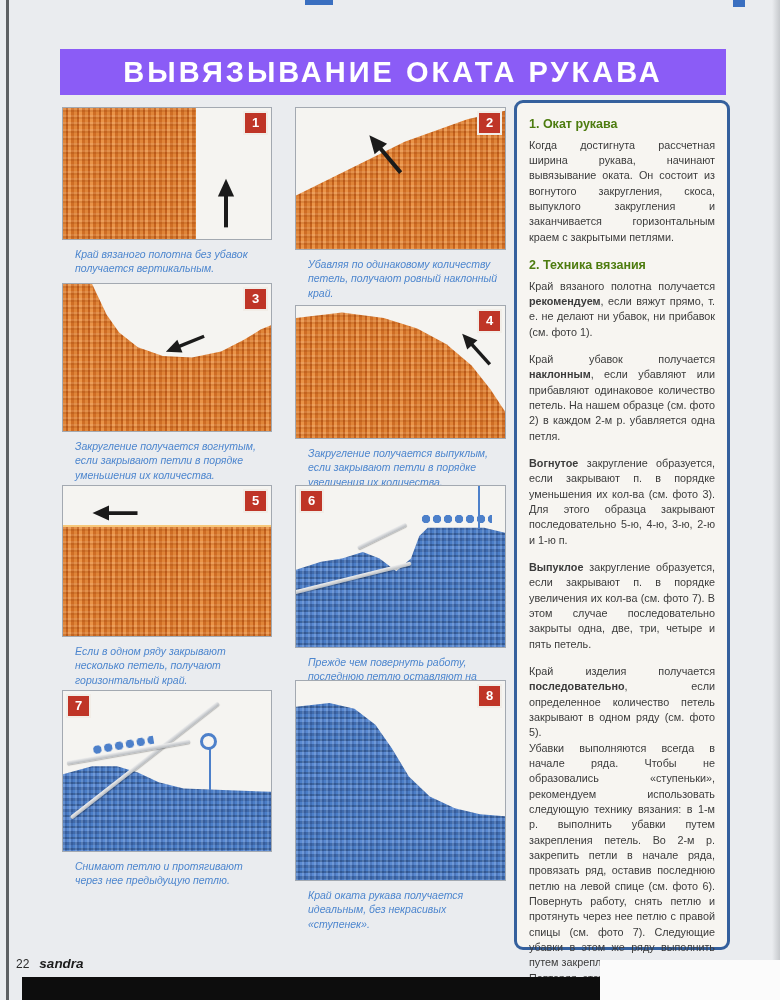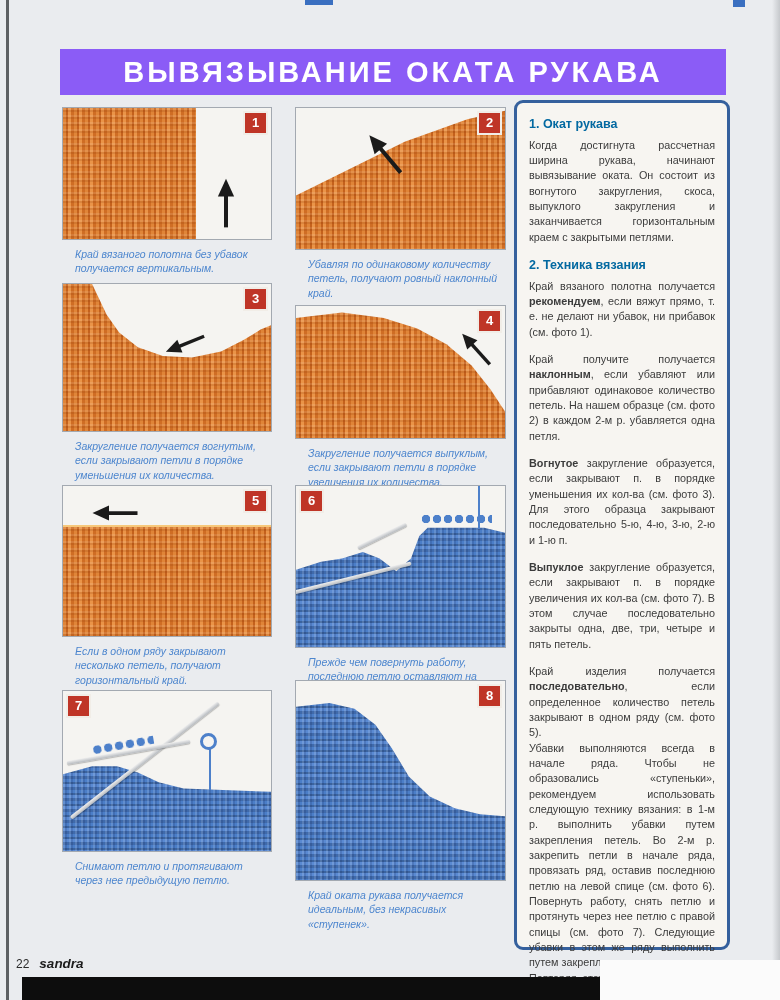--- a/index.html
+++ b/index.html
@@ -36,21 +36,21 @@
   .arrow{position:absolute;width:20px;height:52px}
   .needle{position:absolute;height:4px;border-radius:3px;background:linear-gradient(180deg,#f0f0f0,#b4b8bd);box-shadow:0 1px 1px rgba(0,0,0,.25)}
   .loops{position:absolute;height:12px;background-image:radial-gradient(circle at 5px 6px,#4d80ca 4px,rgba(0,0,0,0) 4.5px);background-size:11px 12px;background-repeat:repeat-x}
   .strand{position:absolute;width:2px;background:#4d80ca}
   .bloop{position:absolute;width:11px;height:11px;border:3px solid #4d80ca;border-radius:50%}
 
   
   .textbox{position:absolute;left:514px;top:100px;width:216px;height:850px;box-sizing:border-box;
       background:#f7f5f1;border:3px solid #35609d;border-radius:9px;padding:13px 12px 10px;
       font-size:10.8px;line-height:1.42;color:#3b3b3b;text-align:justify}
-  .textbox h3{font-size:12.5px;color:#0369a1;margin:0 0 4px;text-align:left}
+  .textbox h3{font-size:12.5px;color:#4d7c0f;margin:0 0 4px;text-align:left}
   .textbox h3.second{}
   .textbox p{margin:0 0 12px}
   .textbox p.tight{margin:0}
 
   
   .footer{position:absolute;left:16px;top:956px;color:#2b2b2b;font-size:12px}
   .footer .mag{font-weight:bold;font-style:italic;font-size:13.5px;margin-left:10px;color:#1d1d1d}
 </style>
 </head>
 <body>
@@ -158,21 +158,21 @@
     </div>
     <figcaption class="cap">Край оката рукава получается идеальным, без некрасивых «ступенек».</figcaption>
   </figure>
 
   <section class="textbox">
     <h3>1. Окат рукава</h3>
     <p><span>Когда достигнута рассчетная ширина рукава, начинают вывязывание оката. Он состоит из вогнутого закругления, скоса, выпуклого закругления и заканчивается горизонтальным краем с закрытыми петлями.</span></p>
 
     <h3 class="second">2. Техника вязания</h3>
     <p><span>Край вязаного полотна получается </span><b>рекомендуем</b><span>, если вяжут прямо, т. е. не делают ни убавок, ни прибавок (см. фото 1).</span></p>
-    <p><span>Край получите получается </span><b>наклонным</b><span>, если убавляют или прибавляют одинаковое количество петель. На нашем образце (см. фото 2) в каждом 2-м р. убавляется одна петля.</span></p>
+    <p><span>Край убавок получается </span><b>наклонным</b><span>, если убавляют или прибавляют одинаковое количество петель. На нашем образце (см. фото 2) в каждом 2-м р. убавляется одна петля.</span></p>
     <p><b>Вогнутое</b><span> закругление образуется, если закрывают п. в порядке уменьшения их кол-ва (см. фото 3). Для этого образца закрывают последовательно 5-ю, 4-ю, 3-ю, 2-ю и 1-ю п.</span></p>
     <p><b>Выпуклое</b><span> закругление образуется, если закрывают п. в порядке увеличения их кол-ва (см. фото 7). В этом случае последовательно закрыты одна, две, три, четыре и пять петель.</span></p>
     <p class="tight"><span>Край изделия получается </span><b>последовательно</b><span>, если определенное количество петель закрывают в одном ряду (см. фото 5).</span></p>
     <p class="tight"><span>Убавки выполняются всегда в начале ряда. Чтобы не образовались «ступеньки», рекомендуем использовать следующую технику вязания: в 1-м р. выполнить убавки путем закрепления петель. Во 2-м р. закрепить петли в начале ряда, провязать ряд, оставив последнюю петлю на левой спице (см. фото 6). Повернуть работу, снять петлю и протянуть через нее петлю с правой спицы (см. фото 7). Следующие убавки в этом же ряду выполнить путем закрепления петель.</span></p>
     <p class="tight"><span>Повторяя этот прием, вы получите идеальное закругление (см. фото 8).</span></p>
   </section>
 
   <div class="footer">
     <span>22</span><span class="mag">sandra</span>
   </div>

